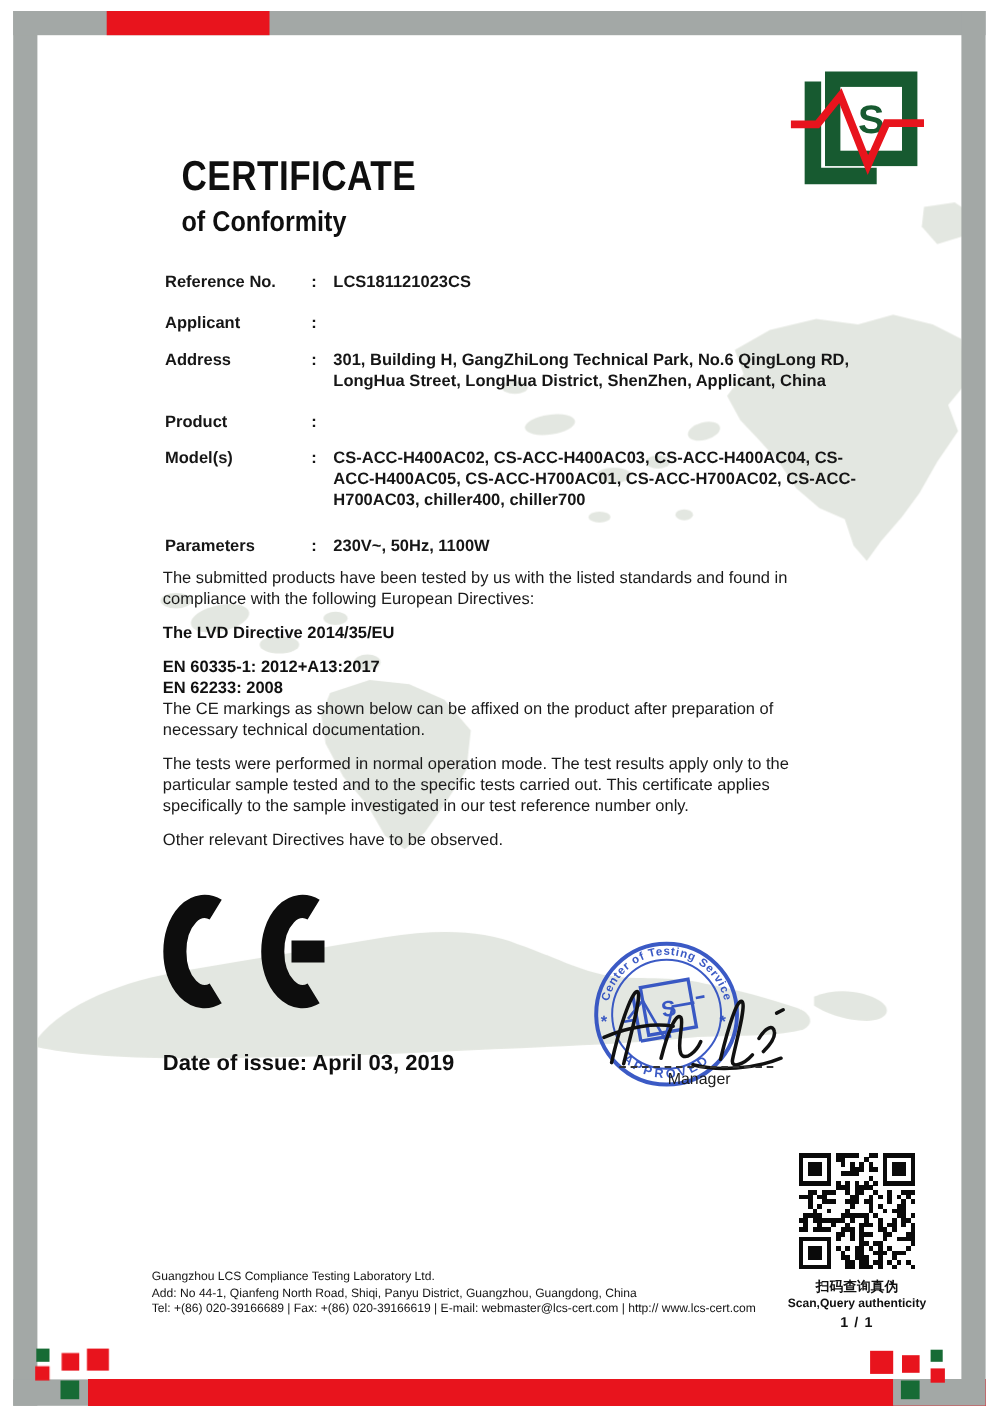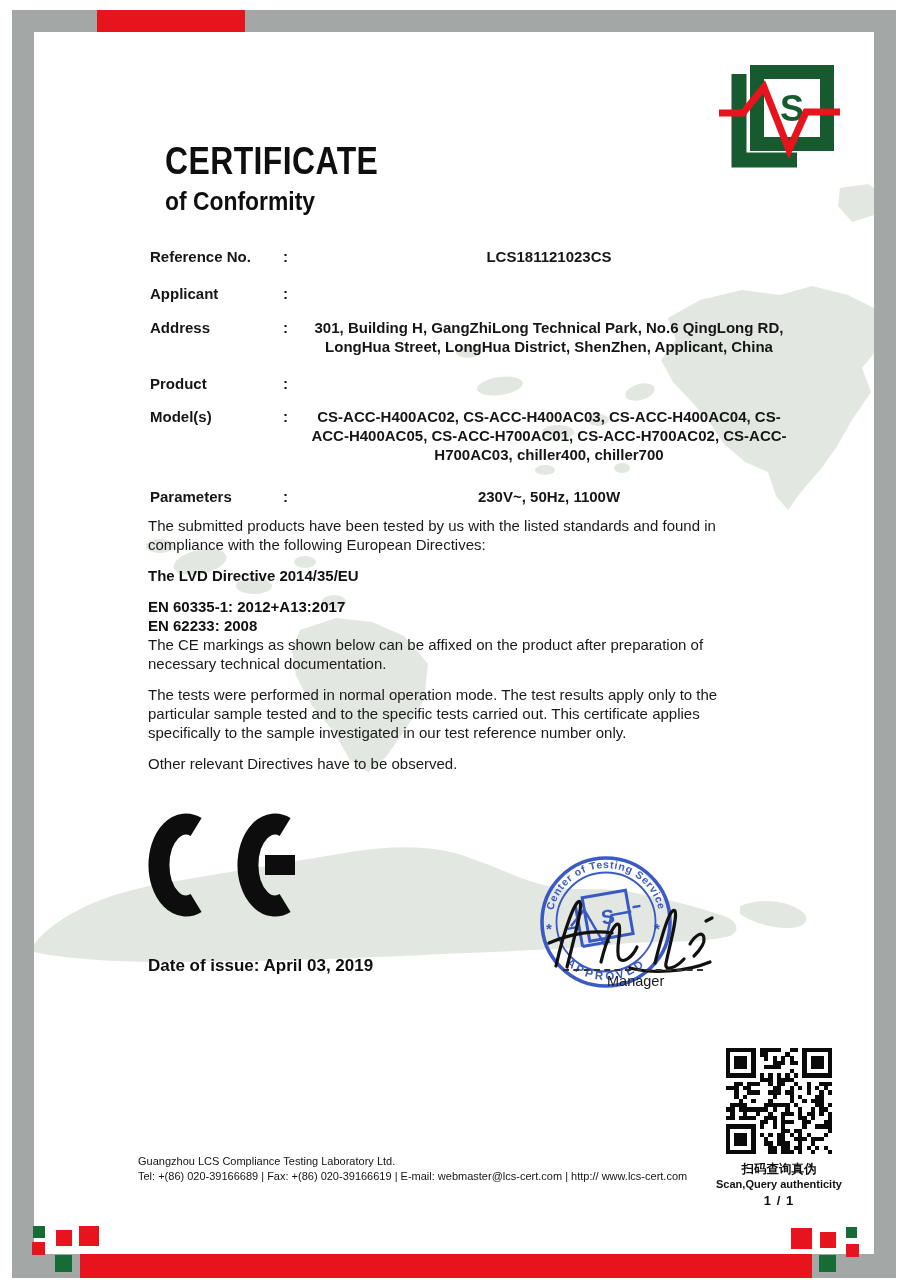--- a/index.html
+++ b/index.html
@@ -19,25 +19,25 @@
               transform:scaleX(.84);transform-origin:left;white-space:nowrap;}
   .title-sub{font-size:26px;font-weight:bold;color:#0f0f0f;margin-top:3px;
              transform:scaleX(.88);transform-origin:left;white-space:nowrap;}
   .fields{position:absolute;left:150px;top:247px;width:648px;}
   .frow{display:flex;align-items:flex-start;font-size:15px;font-weight:bold;line-height:19px;}
   .frow + .frow{margin-top:18px;}
   .frow.r3{margin-top:15px;} .frow.r4{}
   .frow.r5{margin-top:14px;} .frow.r6{margin-top:23px;}
   .flabel{width:133px;flex:0 0 133px;}
   .fcolon{width:20px;flex:0 0 20px;}
-  .fvalue{width:492px;max-width:492px;text-align:center;}
+  .fvalue{width:492px;max-width:492px;}
   .paras{position:absolute;left:148px;top:516px;width:592px;font-size:15px;line-height:19px;color:#1a1a1a;}
   .paras .p{margin:0 0 12px 0;}
   .bold{font-weight:bold;color:#111;}
-  .date-line{position:absolute;left:148px;top:956px;font-size:17px;font-weight:bold;color:#0f0f0f;}
+  .date-line{position:absolute;left:148px;top:956px;font-size:20px;font-weight:bold;color:#0f0f0f;}
   
   .dash-line{position:absolute;left:563px;top:969px;width:140px;border-top:2px dashed #333;z-index:4;}
   .manager{position:absolute;left:607px;top:973px;font-size:14.5px;color:#1a1a1a;z-index:4;}
   
   .qr-block{position:absolute;left:699px;top:1048px;width:160px;text-align:center;z-index:2;}
   .qr-cn{font-size:12.5px;font-weight:bold;margin-top:3px;color:#111;}
   .qr-en{font-size:11px;font-weight:bold;color:#111;}
   .qr-page{font-size:13px;font-weight:bold;letter-spacing:1px;margin-top:3px;color:#111;}
   
   .footer{position:absolute;left:138px;top:1154px;width:575px;font-size:11px;line-height:14.5px;color:#141414;z-index:2;}
@@ -504,16 +504,17 @@
         <rect x="84.80" y="101.76" width="4.29" height="4.29" fill="#0a0a0a"></rect>
         <rect x="101.76" y="101.76" width="4.29" height="4.29" fill="#0a0a0a"></rect>
       </svg>
     <div class="qr-cn">扫码查询真伪</div>
     <div class="qr-en">Scan,Query authenticity</div>
     <div class="qr-page">1 / 1</div>
   </div>
 
   <div class="footer">
     <div>Guangzhou LCS Compliance Testing Laboratory Ltd.</div>
+    <div>Add: No 44-1, Qianfeng North Road, Shiqi, Panyu District, Guangzhou, Guangdong, China</div>
     <div>Tel: +(86) 020-39166689  |  Fax: +(86) 020-39166619  |  E-mail: webmaster@lcs-cert.com  |  http:// www.lcs-cert.com</div>
   </div>
 
 </div>
 
 </body></html>

